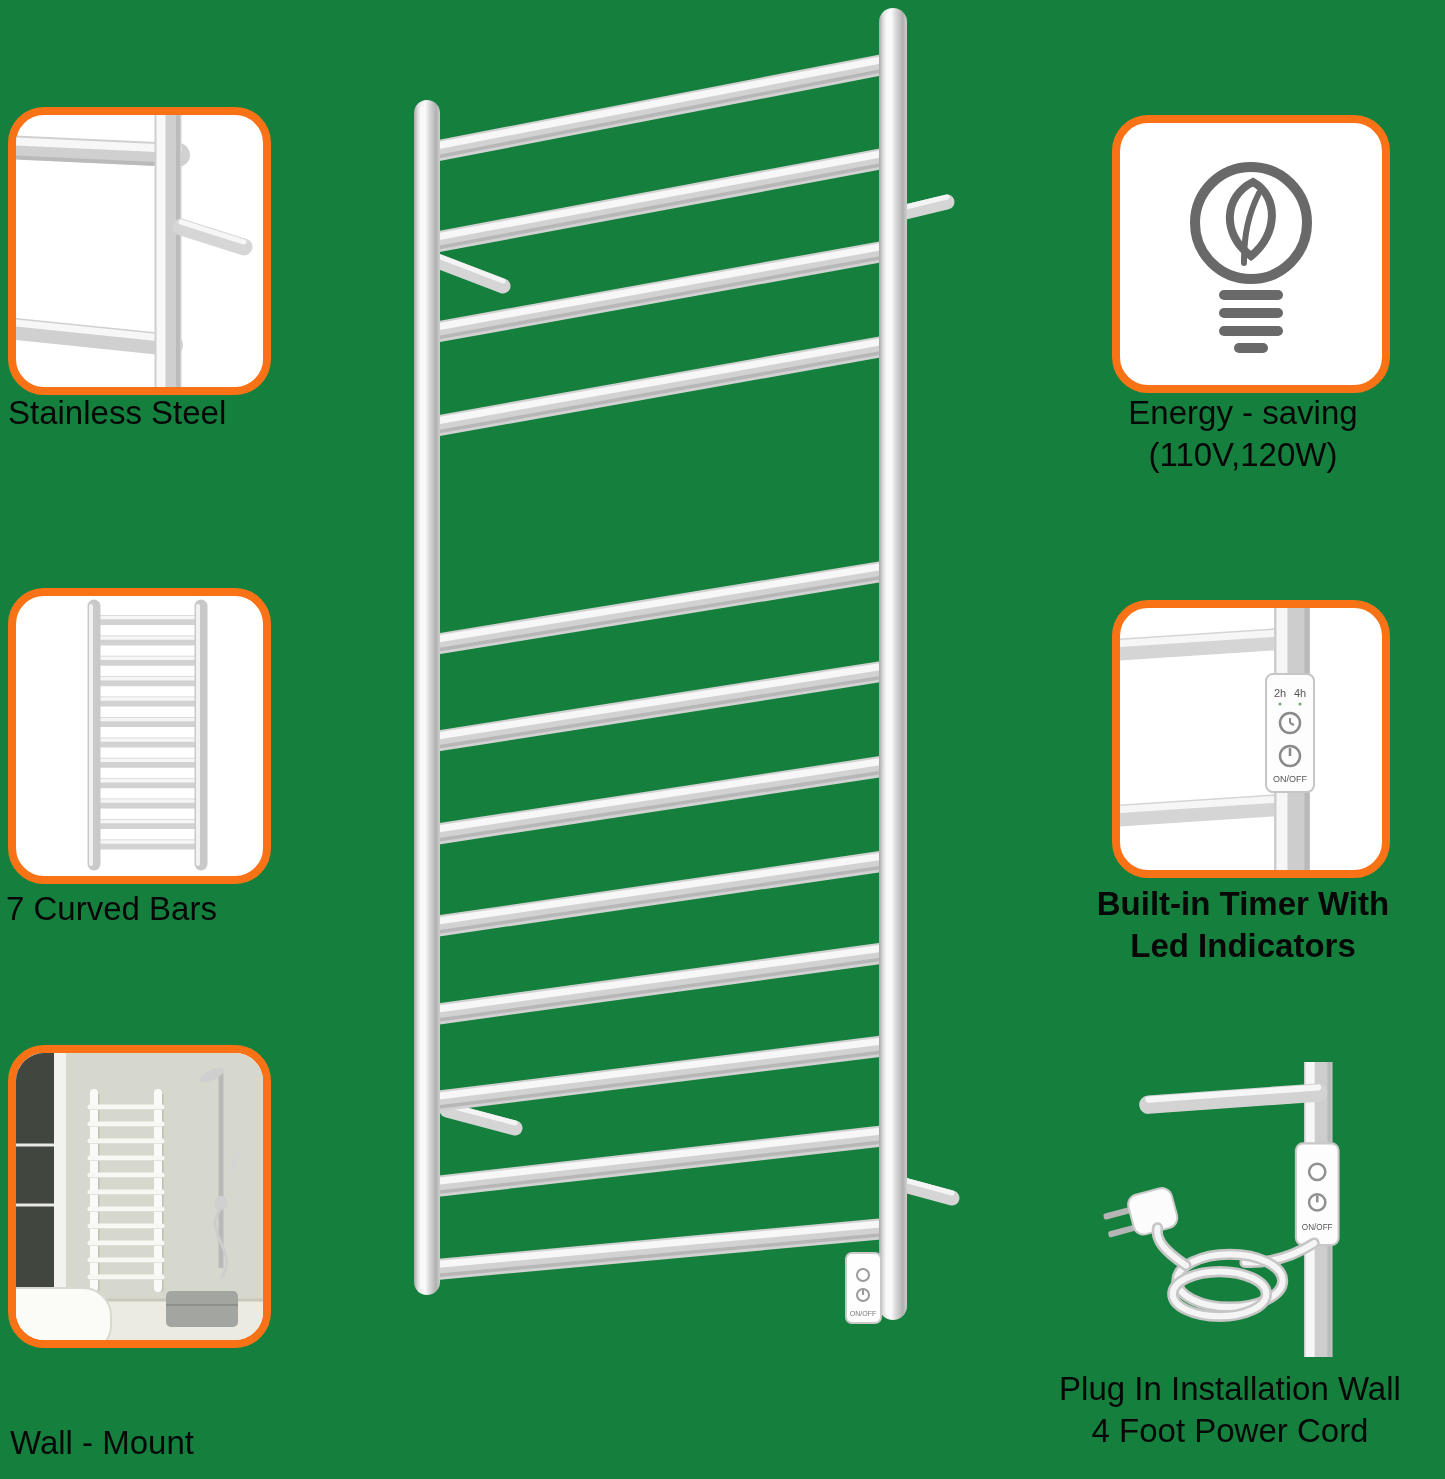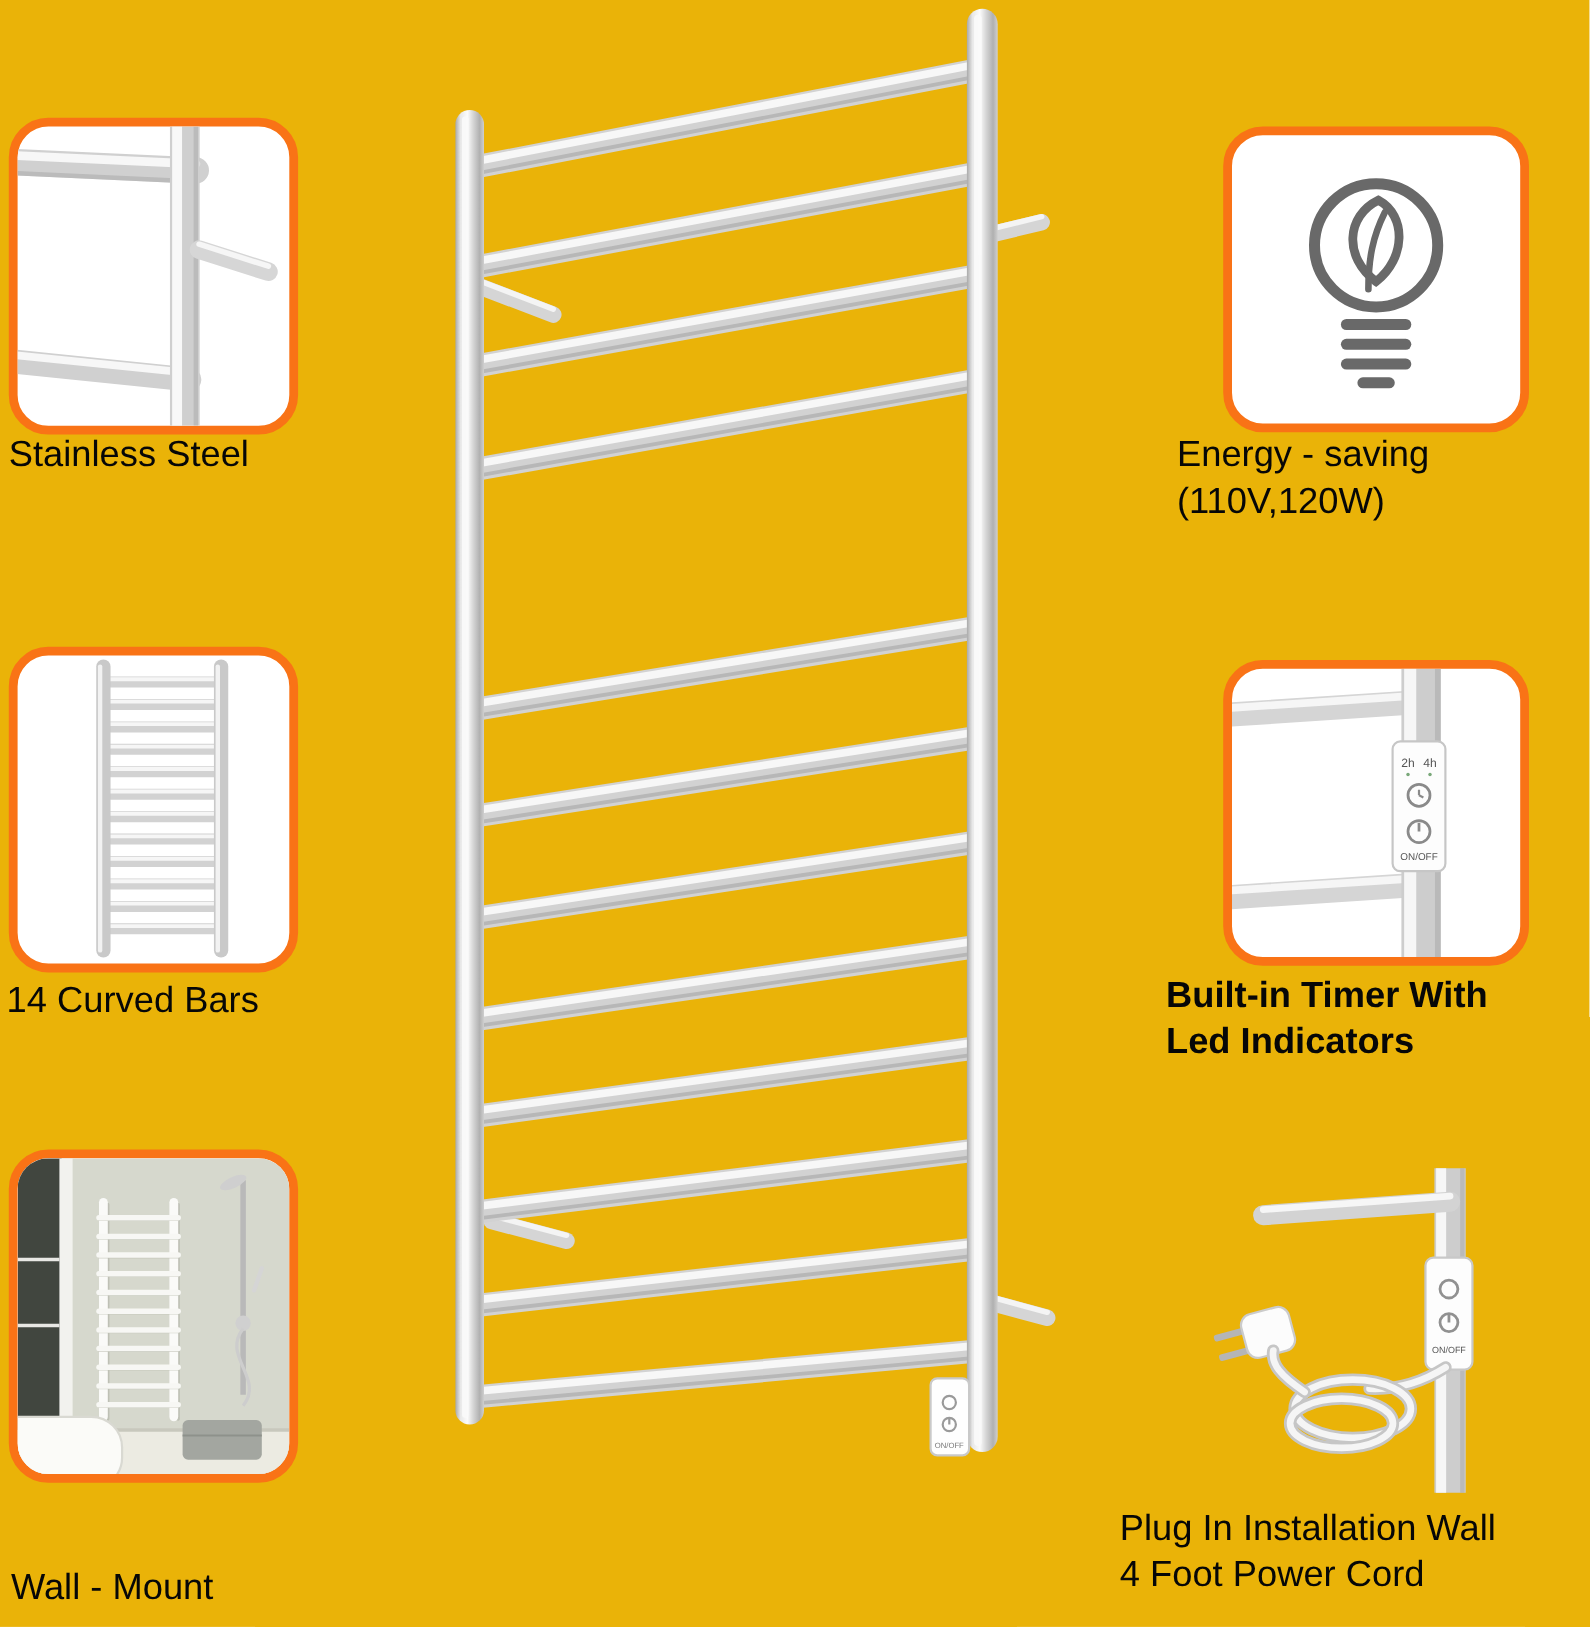--- a/index.html
+++ b/index.html
@@ -1,22 +1,22 @@
 <!DOCTYPE html>
 <html><head>
 <meta charset="utf-8">
 <style>
   html,body{margin:0;padding:0;background:#ffffff;}
-  .canvas{position:relative;width:1445px;height:1479px;background:#eab308;
+  .canvas{position:relative;width:1445px;height:1479px;background:#15803d;
           font-family:"Liberation Sans",sans-serif;overflow:hidden;}
   .card{position:absolute;border:8px solid #f97316;border-radius:36px;overflow:hidden;background:#fff;}
   .card svg{display:block;width:100%;height:100%;}
   .plain-img{position:absolute;}
   .caption{position:absolute;color:#070707;font-size:33px;line-height:42px;white-space:nowrap;}
-  .caption.center{text-align:left;white-space:normal;}
+  .caption.center{text-align:center;white-space:normal;}
 
   
   #card-steel{left:8px;top:107px;width:247px;height:272px;}
   #cap-steel{left:8px;top:392px;}
   #card-bars{left:8px;top:588px;width:247px;height:280px;}
   #cap-bars{left:6px;top:888px;}
   #card-mount{left:8px;top:1045px;width:247px;height:287px;}
   #cap-mount{left:10px;top:1422px;}
 
   
@@ -86,21 +86,21 @@
           <line x1="80" y1="245.89999999999998" x2="183" y2="245.89999999999998" stroke="#f6f6f6" stroke-width="3.5" stroke-linecap="round"></line>
         </g>
       <g stroke-linecap="round">
         <line x1="78" y1="10" x2="78" y2="268" stroke="#c9c9c9" stroke-width="13"></line>
         <line x1="75" y1="10" x2="75" y2="268" stroke="#f2f2f2" stroke-width="4"></line>
         <line x1="185" y1="10" x2="185" y2="268" stroke="#c9c9c9" stroke-width="13"></line>
         <line x1="182" y1="10" x2="182" y2="268" stroke="#f2f2f2" stroke-width="4"></line>
       </g>
     </svg>
   </div>
-  <div class="caption" id="cap-bars">14 Curved Bars</div>
+  <div class="caption" id="cap-bars">7 Curved Bars</div>
 
   <div class="card" id="card-mount">
     <svg viewBox="0 0 247 287">
       <rect x="0" y="0" width="247" height="287" fill="#d6d8cd"></rect>
       <rect x="0" y="0" width="40" height="247" fill="#41463f"></rect>
       <line x1="0" y1="92" x2="38" y2="92" stroke="#e8e8e4" stroke-width="3"></line>
       <line x1="0" y1="152" x2="38" y2="152" stroke="#e8e8e4" stroke-width="3"></line>
       <rect x="38" y="0" width="12" height="247" fill="#f2f2ee"></rect>
       <rect x="0" y="247" width="247" height="40" fill="#ecebe2"></rect>
       <line x1="0" y1="247" x2="247" y2="247" stroke="#c8c8bd" stroke-width="3"></line>

